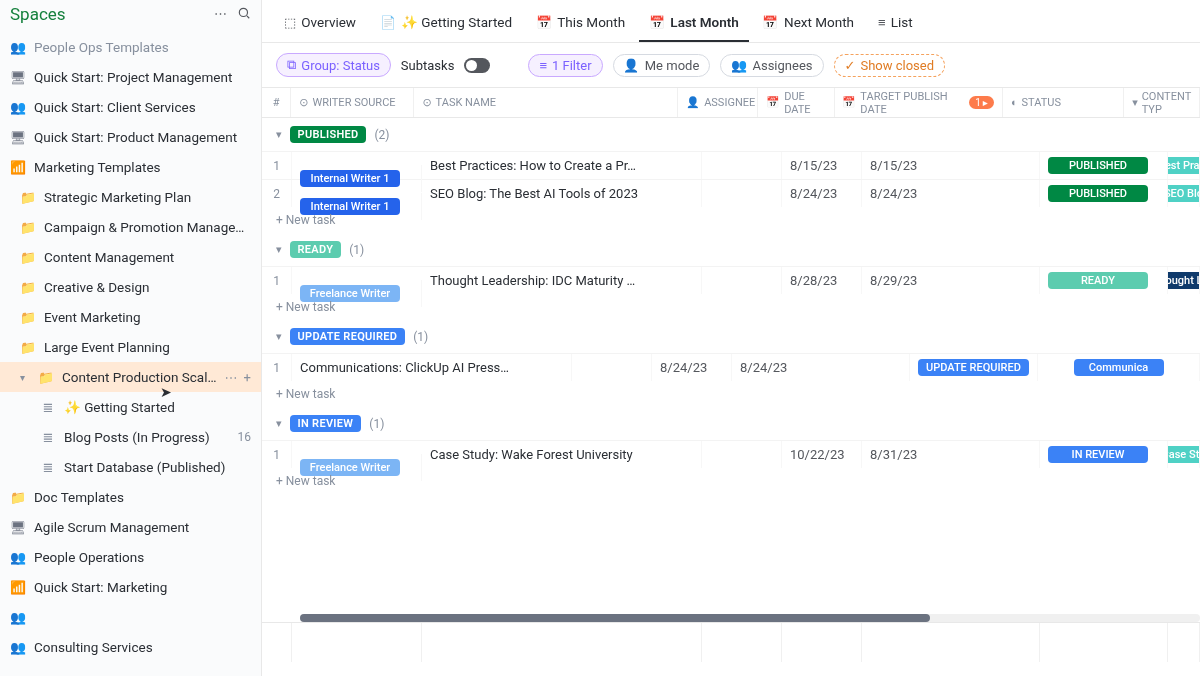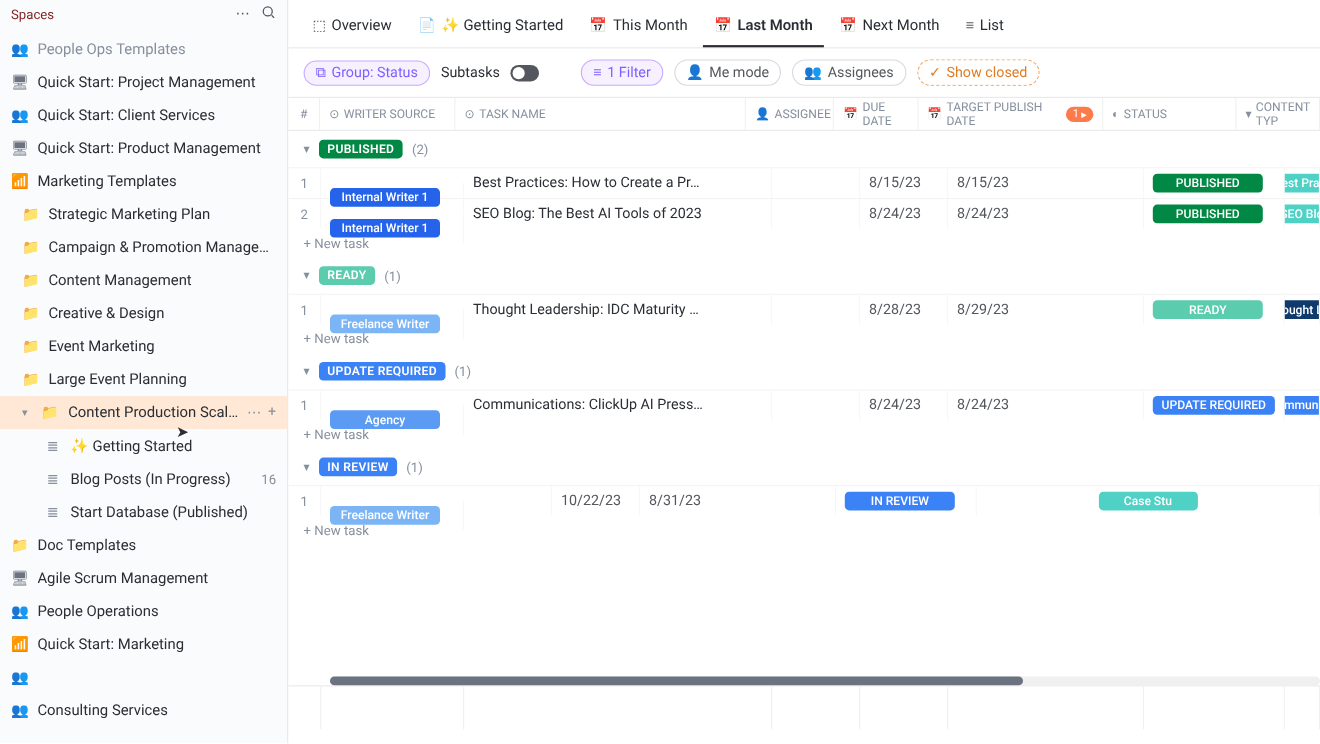--- a/index.html
+++ b/index.html
@@ -1,21 +1,21 @@
 <!DOCTYPE html>
 <html><head>
 <meta charset="utf-8">
 <style>
 * { margin: 0; padding: 0; box-sizing: border-box; font-family: -apple-system, BlinkMacSystemFont, "Segoe UI", Roboto, sans-serif; }
 body { display: flex; width: 1200px; height: 676px; background: #fff; overflow: hidden; color: #2a2e34; font-size: 13px; }
 
 
 .sidebar { width: 262px; border-right: 1px solid #e8e8e8; background: #fafbfc; display: flex; flex-direction: column; overflow: hidden; }
 .sb-header { display: flex; align-items: center; justify-content: space-between; padding: 4px 10px 8px 10px; }
-.sb-title { font-size: 12px; color: #7f1d1d; }
+.sb-title { font-size: 17px; color: #15803d; }
 .sb-header-icons { display: flex; gap: 10px; color: #54575d; }
 .sb-list { flex: 1; overflow-y: auto; }
 .sb-item { display: flex; align-items: center; gap: 8px; padding: 7px 10px; cursor: pointer; white-space: nowrap; overflow: hidden; text-overflow: ellipsis; }
 .sb-item.selected { background: #ffe9d6; }
 .sb-item .icn { width: 16px; height: 16px; display: flex; align-items: center; justify-content: center; flex-shrink: 0; font-size: 13px; }
 .sb-item .label { overflow: hidden; text-overflow: ellipsis; flex: 1; font-size: 13.5px; }
 .sb-item .right-cnt { color: #87909e; font-size: 12px; }
 .sb-item .right-icons { display: flex; gap: 6px; color: #87909e; }
 .indent1 { padding-left: 20px; }
 .indent2 { padding-left: 40px; }
@@ -335,23 +335,20 @@
         </div>
       </div>
       <div class="newtask">+ New task</div>
       <div class="grp">
         <span class="chev2">▾</span>
         <span class="tag" style="background:#3b82f6">UPDATE REQUIRED</span>
         <span class="cnt">(1)</span>
       </div>
       <div class="row">
         <div class="cell num">1</div>
-        <div class="cell ws">
-          <span class="chip" style="background:#5b9bf3">Agency</span>
-        </div>
         <div class="cell task">
           <span class="trunc">Communications: ClickUp AI Press…</span>
         </div>
         <div class="cell assn"></div>
         <div class="cell due">8/24/23</div>
         <div class="cell pub">8/24/23</div>
         <div class="cell status">
           <span class="chip" style="background:#3b82f6">UPDATE REQUIRED</span>
         </div>
         <div class="cell ct">
@@ -361,20 +358,23 @@
       <div class="newtask">+ New task</div>
       <div class="grp">
         <span class="chev2">▾</span>
         <span class="tag" style="background:#3b82f6">IN REVIEW</span>
         <span class="cnt">(1)</span>
       </div>
       <div class="row">
         <div class="cell num">1</div>
         <div class="cell ws">
           <span class="chip" style="background:#7cb5f5">Freelance Writer</span>
+        </div>
+        <div class="cell task">
+          <span class="trunc">Case Study: Wake Forest University</span>
         </div>
         <div class="cell assn"></div>
         <div class="cell due">10/22/23</div>
         <div class="cell pub">8/31/23</div>
         <div class="cell status">
           <span class="chip" style="background:#3b82f6">IN REVIEW</span>
         </div>
         <div class="cell ct">
           <span class="chip ct" style="background:#4fd1c5">Case Stu</span>
         </div>

